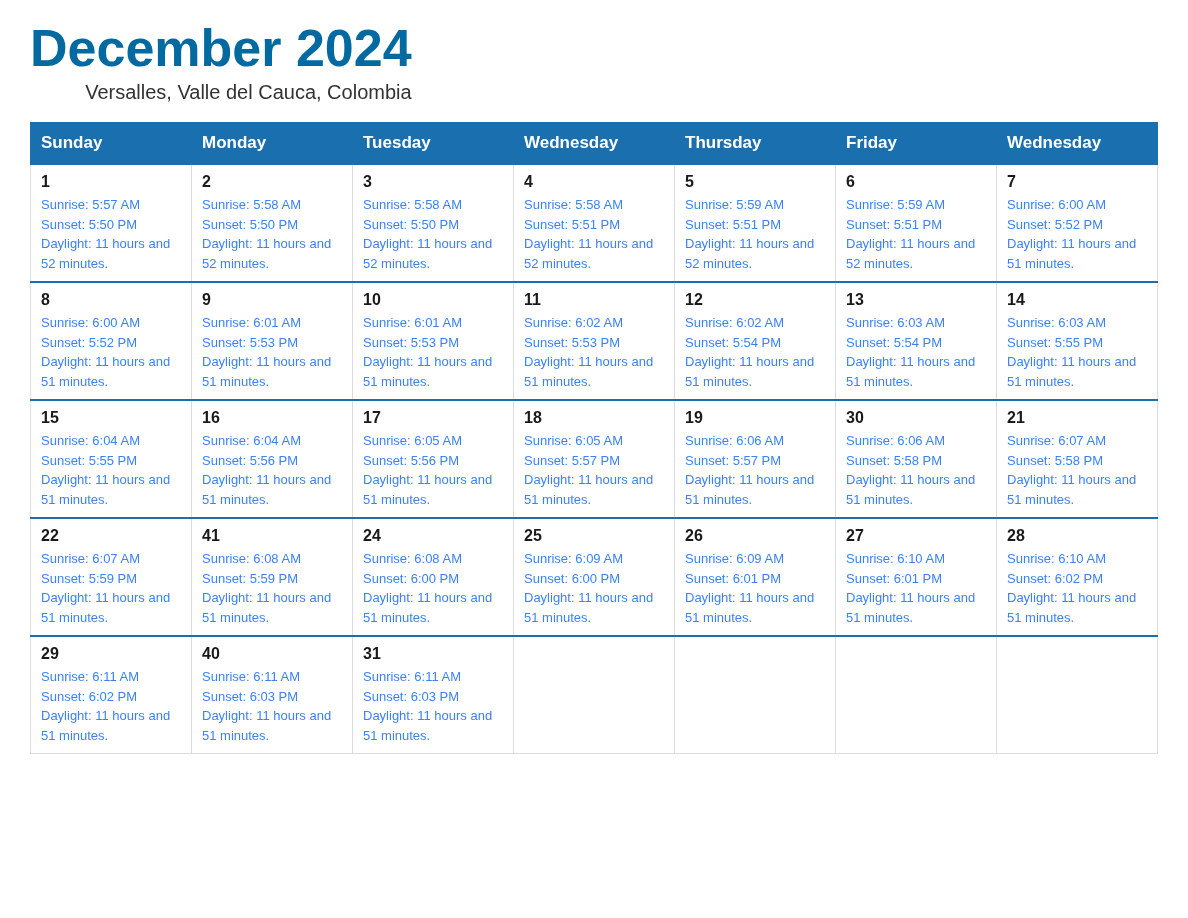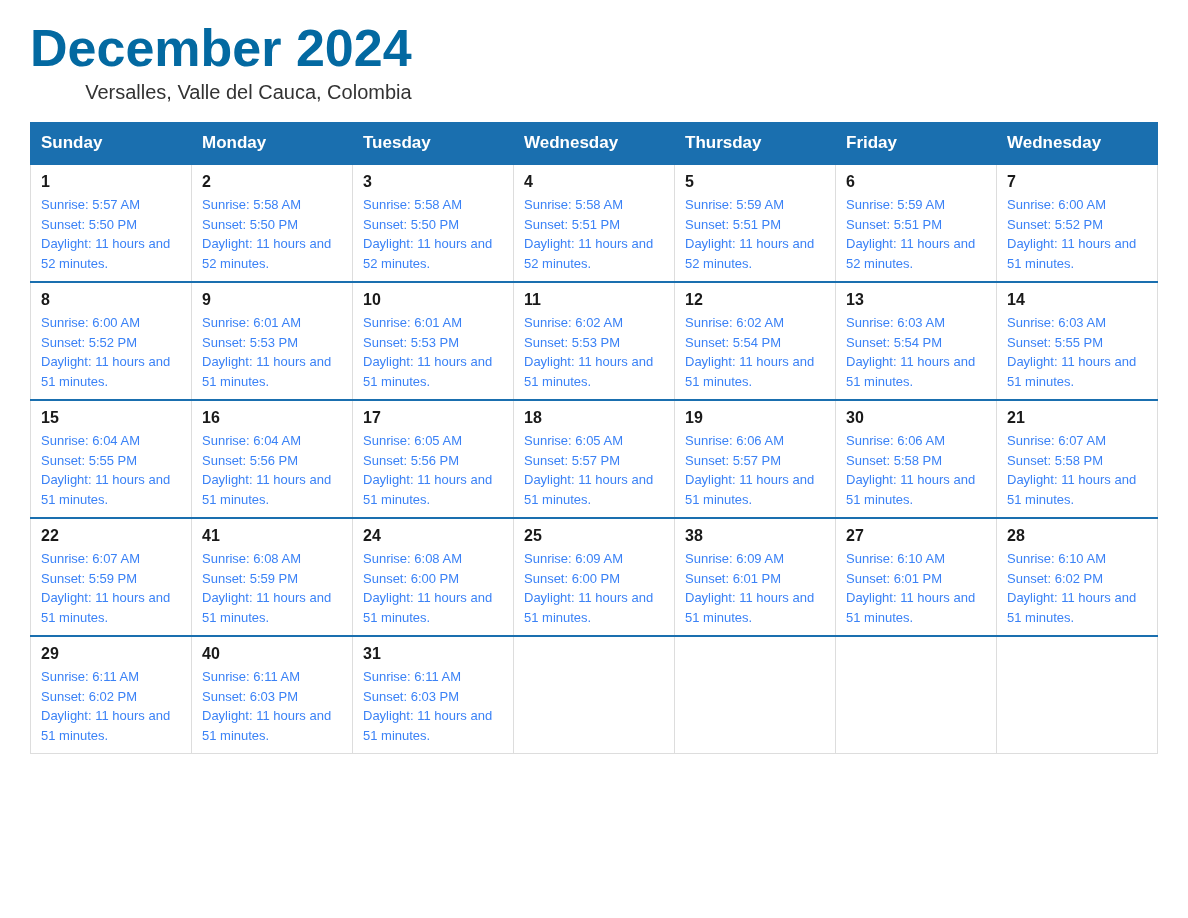--- a/index.html
+++ b/index.html
@@ -229,21 +229,21 @@
         </td>
         <td>
           <span class="day-number">24</span>
           <div class="day-info">Sunrise: 6:08 AM<br>Sunset: 6:00 PM<br>Daylight: 11 hours and 51 minutes.</div>
         </td>
         <td>
           <span class="day-number">25</span>
           <div class="day-info">Sunrise: 6:09 AM<br>Sunset: 6:00 PM<br>Daylight: 11 hours and 51 minutes.</div>
         </td>
         <td>
-          <span class="day-number">38</span>
+          <span class="day-number">26</span>
           <div class="day-info">Sunrise: 6:09 AM<br>Sunset: 6:01 PM<br>Daylight: 11 hours and 51 minutes.</div>
         </td>
         <td>
           <span class="day-number">27</span>
           <div class="day-info">Sunrise: 6:10 AM<br>Sunset: 6:01 PM<br>Daylight: 11 hours and 51 minutes.</div>
         </td>
         <td>
           <span class="day-number">28</span>
           <div class="day-info">Sunrise: 6:10 AM<br>Sunset: 6:02 PM<br>Daylight: 11 hours and 51 minutes.</div>
         </td>

